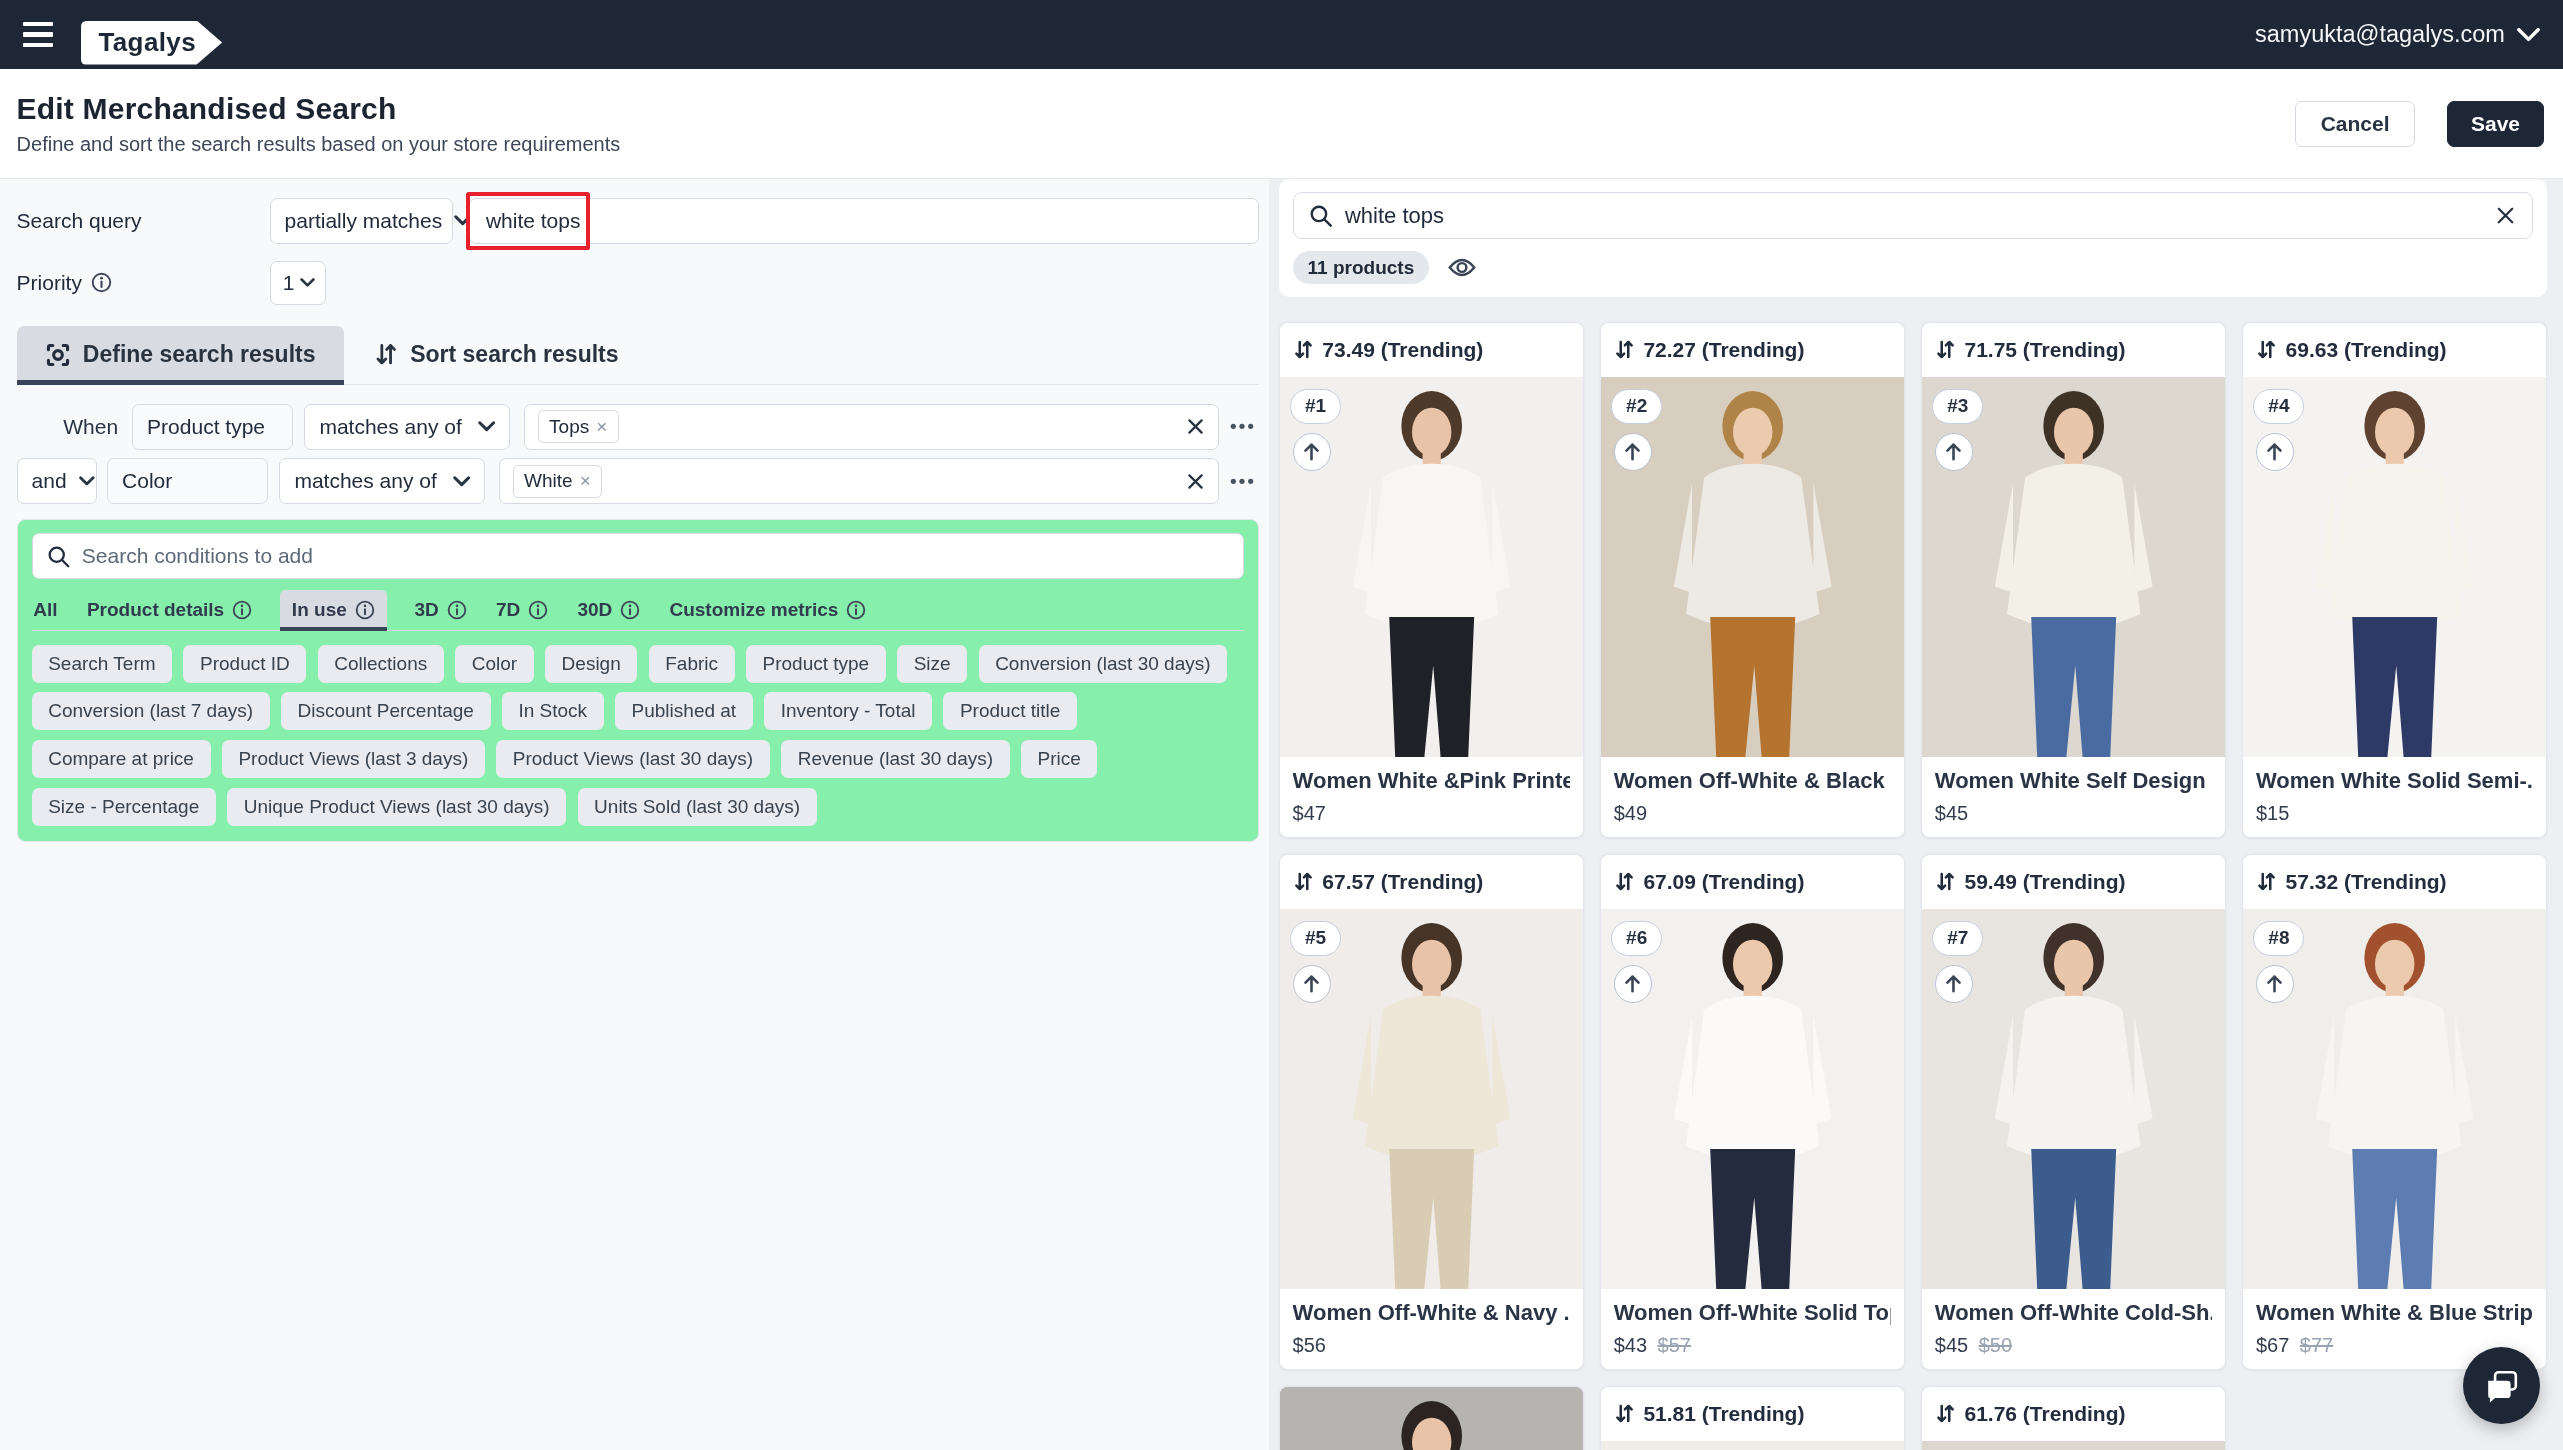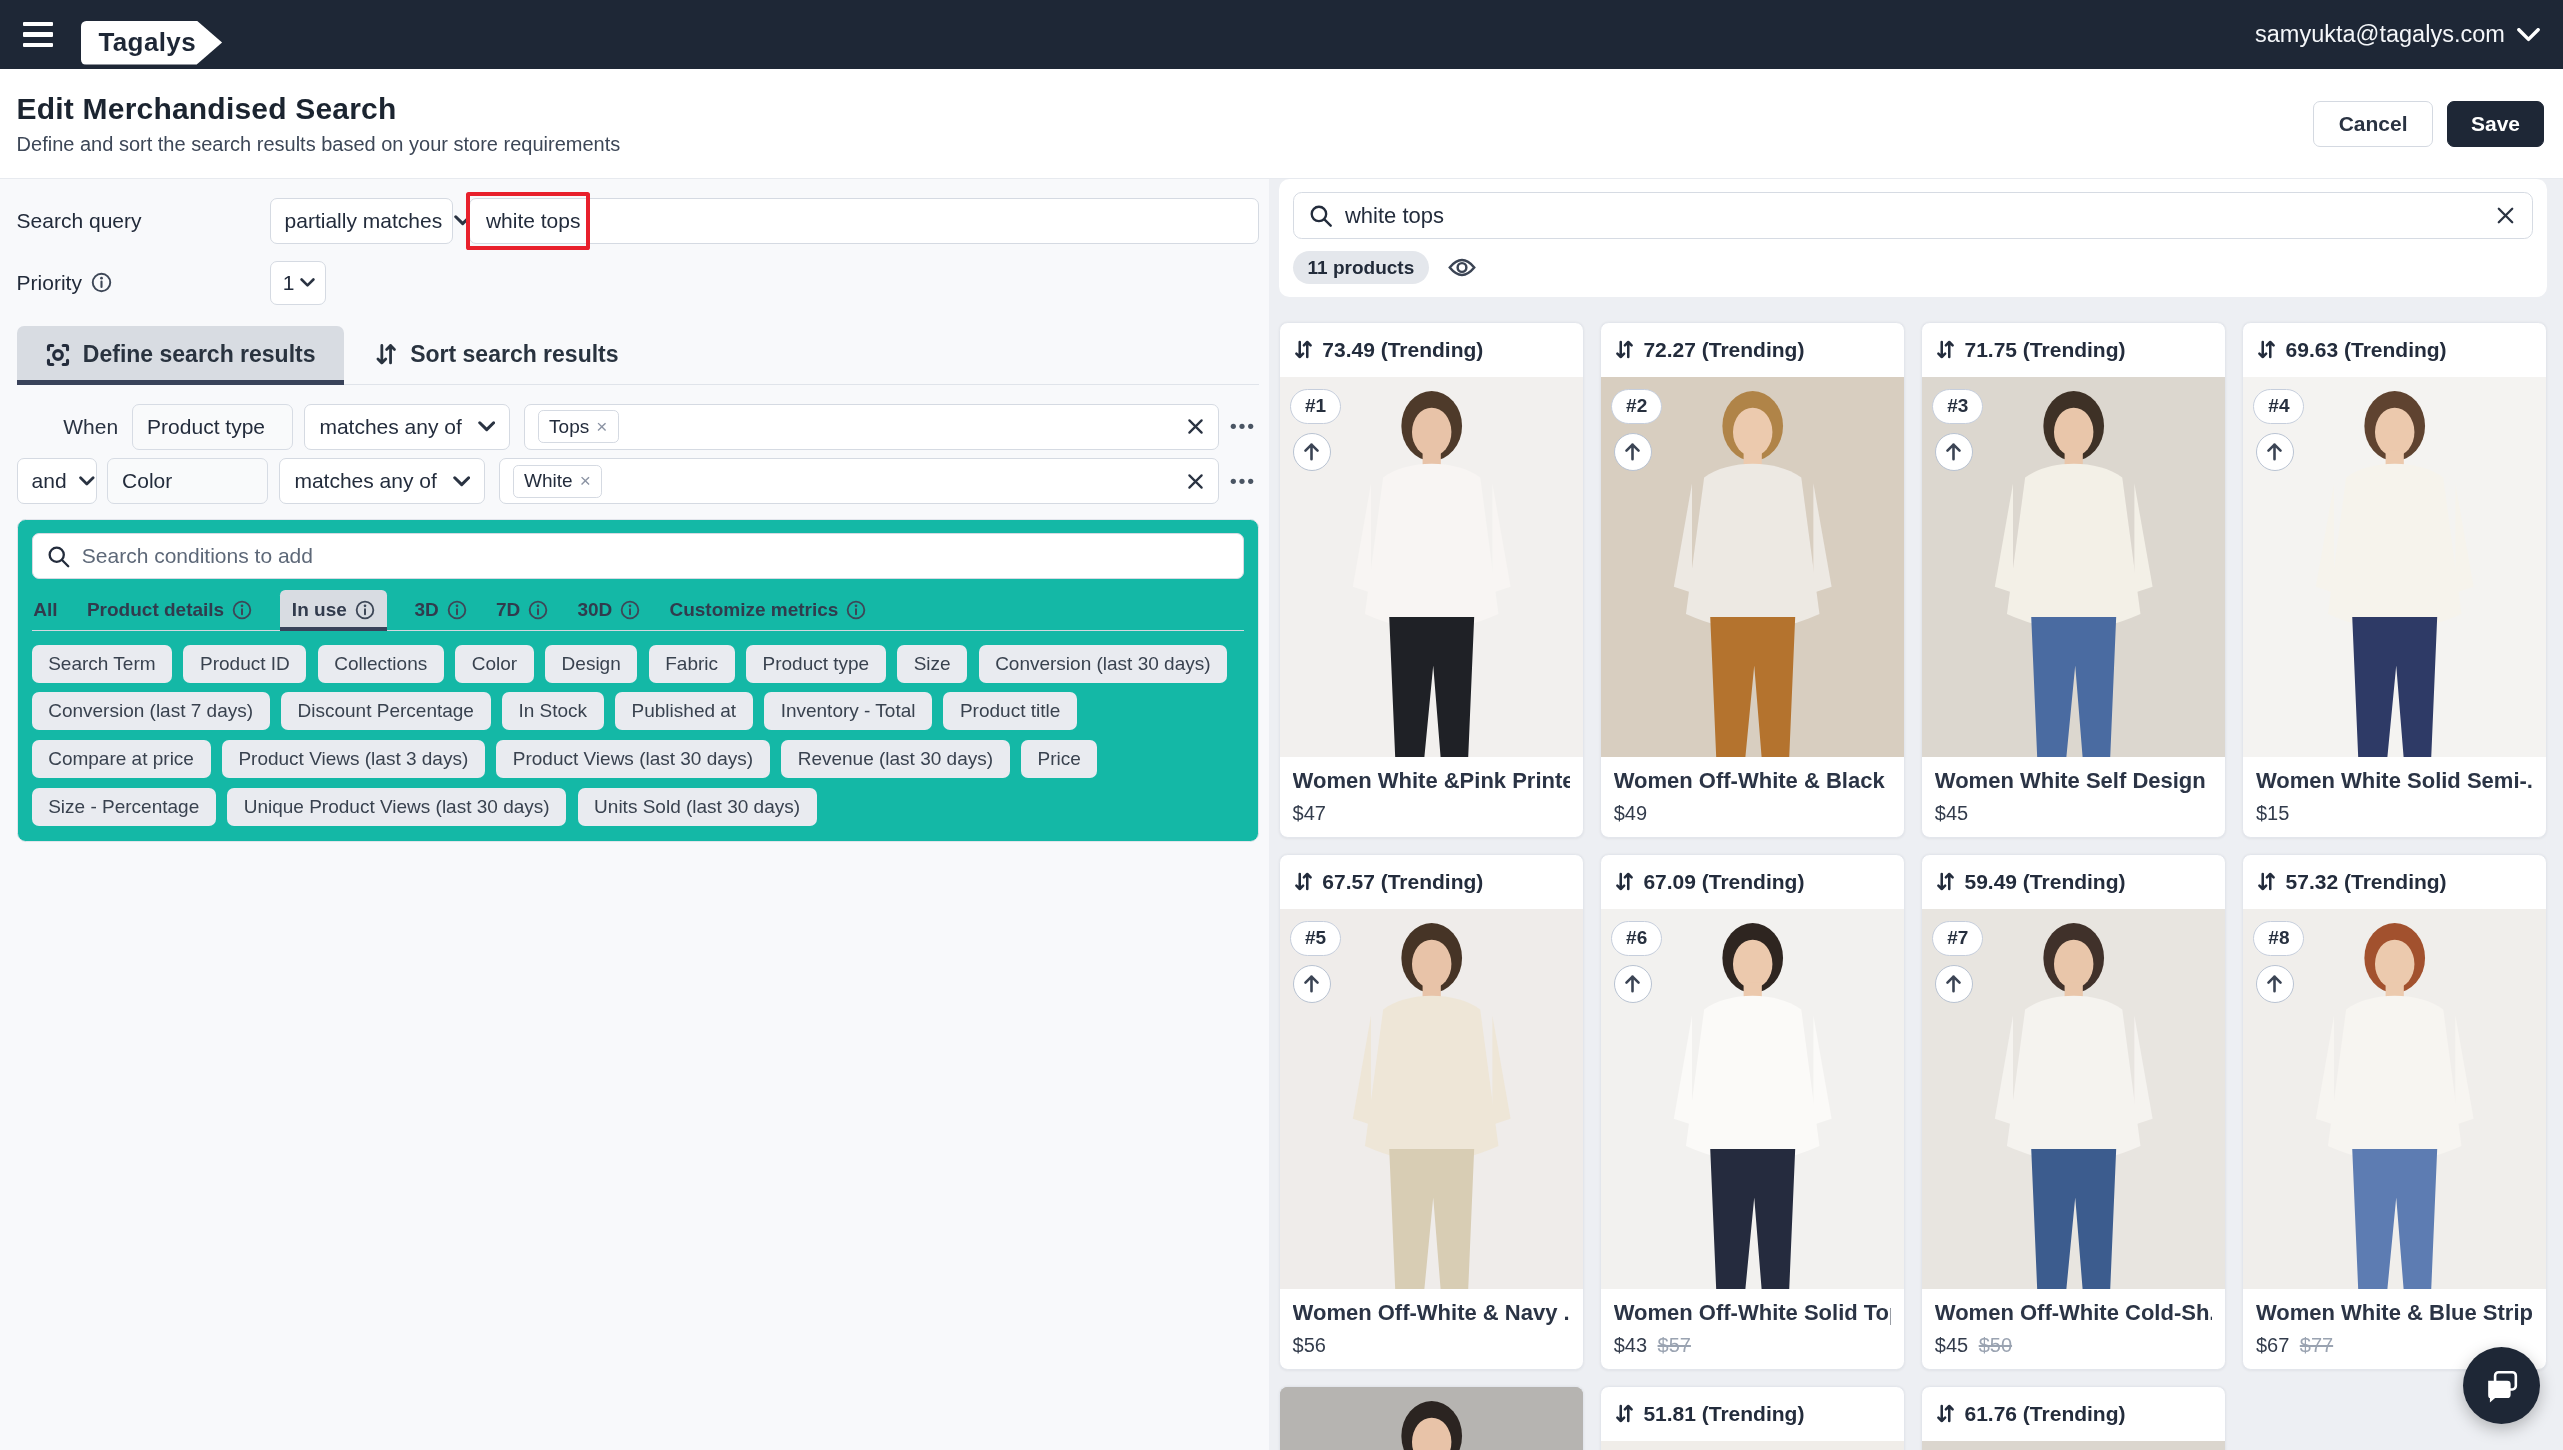--- a/index.html
+++ b/index.html
@@ -12,21 +12,21 @@
   .hamburger span { display:block; width:30px; height:4.4px; background:#fff; border-radius:0.9px; }
   .brand { margin-left:23px; background:#fff; height:44px; padding:0 26px 0 17.4px; display:flex; align-items:center;
     clip-path:polygon(0 0, 82% 0, 100% 50%, 82% 100%, 0 100%); border-radius:5.2px;margin-top:16px; }
   .brand b { font-size:26px; font-weight:700; color:#1e2736; letter-spacing:0.4px; }
   .user { margin-left:auto; display:flex; align-items:center; gap:12.2px; color:#f4f6f9; font-size:23.5px; cursor:pointer; }
 
   
   .headerband { height:110px; background:#ffffff; border-bottom:1.7px solid #e7eaef; display:flex; align-items:center; padding:0 19px 0 16.6px; }
   .headerband .titles h1 { font-size:30px; font-weight:800; color:#1b2430; letter-spacing:0.2px; }
   .headerband .titles p { font-size:20px; color:#3d4757; margin-top:7px; }
-  .actions { margin-left:auto; display:flex; gap:2px; }
+  .actions { margin-left:auto; display:flex; gap:20px; }
   .btn { height:46px; border-radius:7px; font-size:21px; font-weight:600; display:flex; align-items:center; justify-content:center; cursor:pointer; }
   .btn.ghost { background:#fff; border:1.7px solid #d4d9e1; color:#2a3342; padding:0 24.4px; }
   .btn.primary { background:#1e2736; border:1.7px solid #1e2736; color:#fff; padding:0 23px;margin-left:12px; }
 
   
   .main { display:flex; height:1272px; }
   .left { flex:0 0 1269px; padding:19px 9.6px 0 16.6px; background:#f8f9fb; }
   .right { flex:1; background:#edeff3; padding:0 15.7px 0 9.6px; }
 
   
@@ -59,21 +59,21 @@
   .opselect { width:206px; margin-left:11.3px; justify-content:space-between; }
   .valuebox { flex:1; margin-left:14px; height:46px; background:#fff; border:1.7px solid #d5dae2; border-radius:7px;
     display:flex; align-items:center; padding:0 12.2px; gap:8.7px; }
   .valchip { border:1.7px solid #d5dae2; border-radius:5.2px; height:33px; display:flex; align-items:center; gap:7px;
     padding:0 10.5px; font-size:19px; color:#232c3c; }
   .valchip .x { color:#8b93a3; font-size:19px; cursor:pointer; }
   .clearx { margin-left:auto; cursor:pointer; display:flex; }
   .more { width:35px; display:flex; justify-content:center; margin-left:5.2px; cursor:pointer; }
 
   
-  .panel { margin-top:15px; border:1.7px solid #e2e5eb; border-radius:8.7px; background:#14b8a6; padding:13px 14px 15.7px; }
+  .panel { margin-top:15px; border:1.7px solid #e2e5eb; border-radius:8.7px; background:#86efac; padding:13px 14px 15.7px; }
   .condsearch { height:46px; border:1.7px solid #d5dae2; border-radius:7px; background:#fff; display:flex; align-items:center;
     gap:12.2px; padding:0 14px; }
   .condsearch input { border:0; outline:0; flex:1; font-size:21px; color:#232c3c; font-family:inherit; background:transparent; }
   .condsearch input::placeholder { color:#5d6878; }
   .cats { display:flex; align-items:center; margin-top:10.5px; border-bottom:1.7px solid #d3d8e0; }
   .cat { display:flex; align-items:center; gap:7.8px; font-size:19px; font-weight:700; color:#313b4d; height:40px;
     margin-right:26px; position:relative; cursor:pointer; padding:0 1.7px; }
   .cat.active { background:#d8dce2; border-radius:5.2px 5.2px 0 0; padding:0 12.2px; }
   .cat.active::after { content:""; position:absolute; left:0; right:0; bottom:-1.7px; height:4.4px; background:#39435a; }
   .chips { margin-top:14px; display:flex; flex-wrap:wrap; gap:9.6px 11.3px; }

